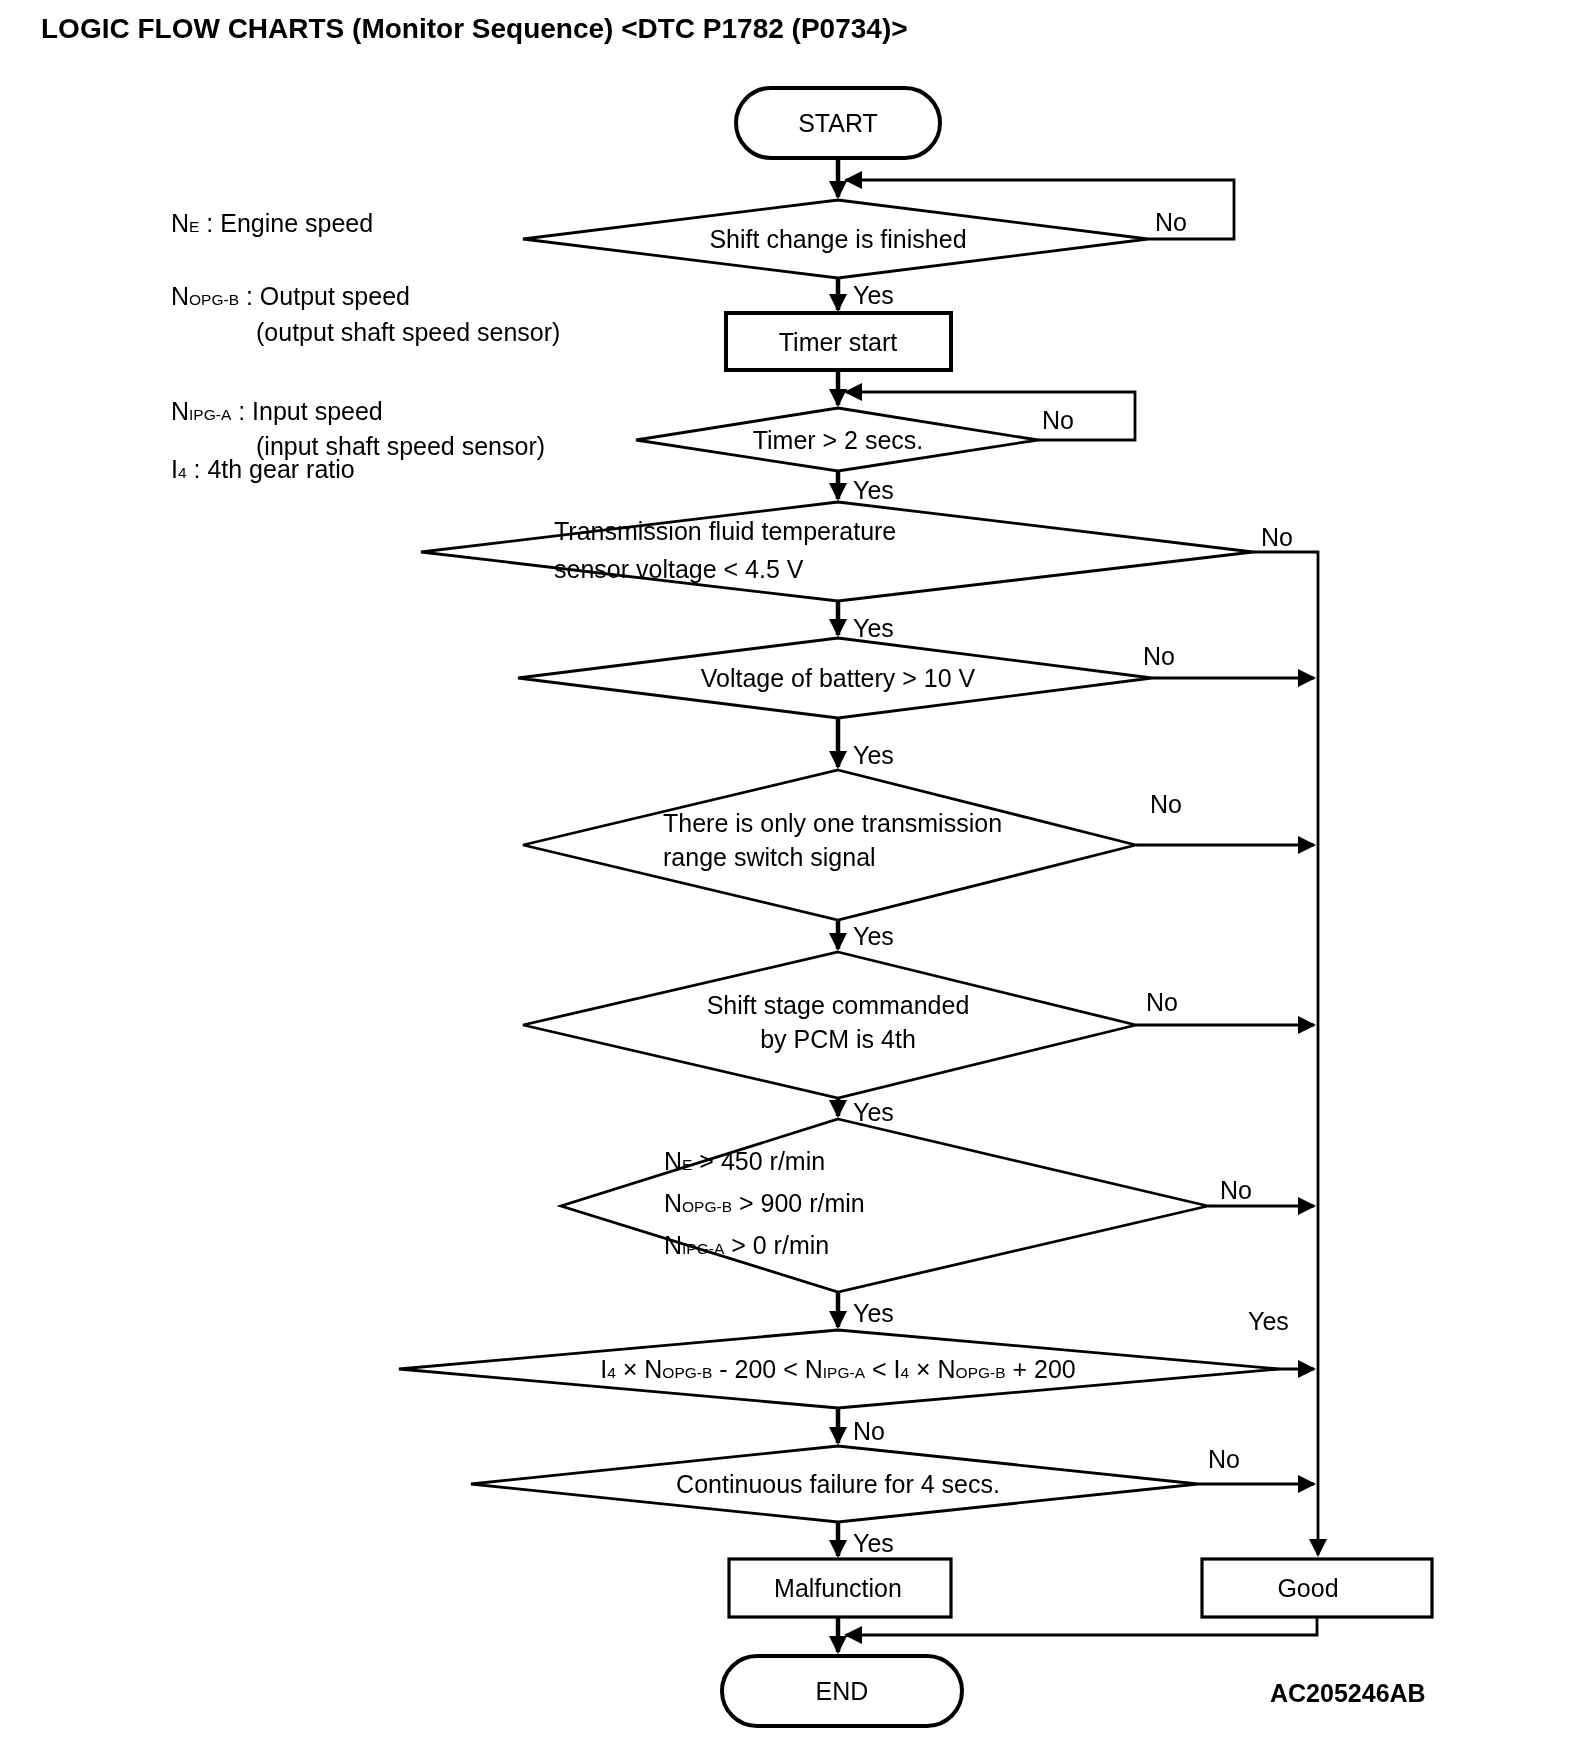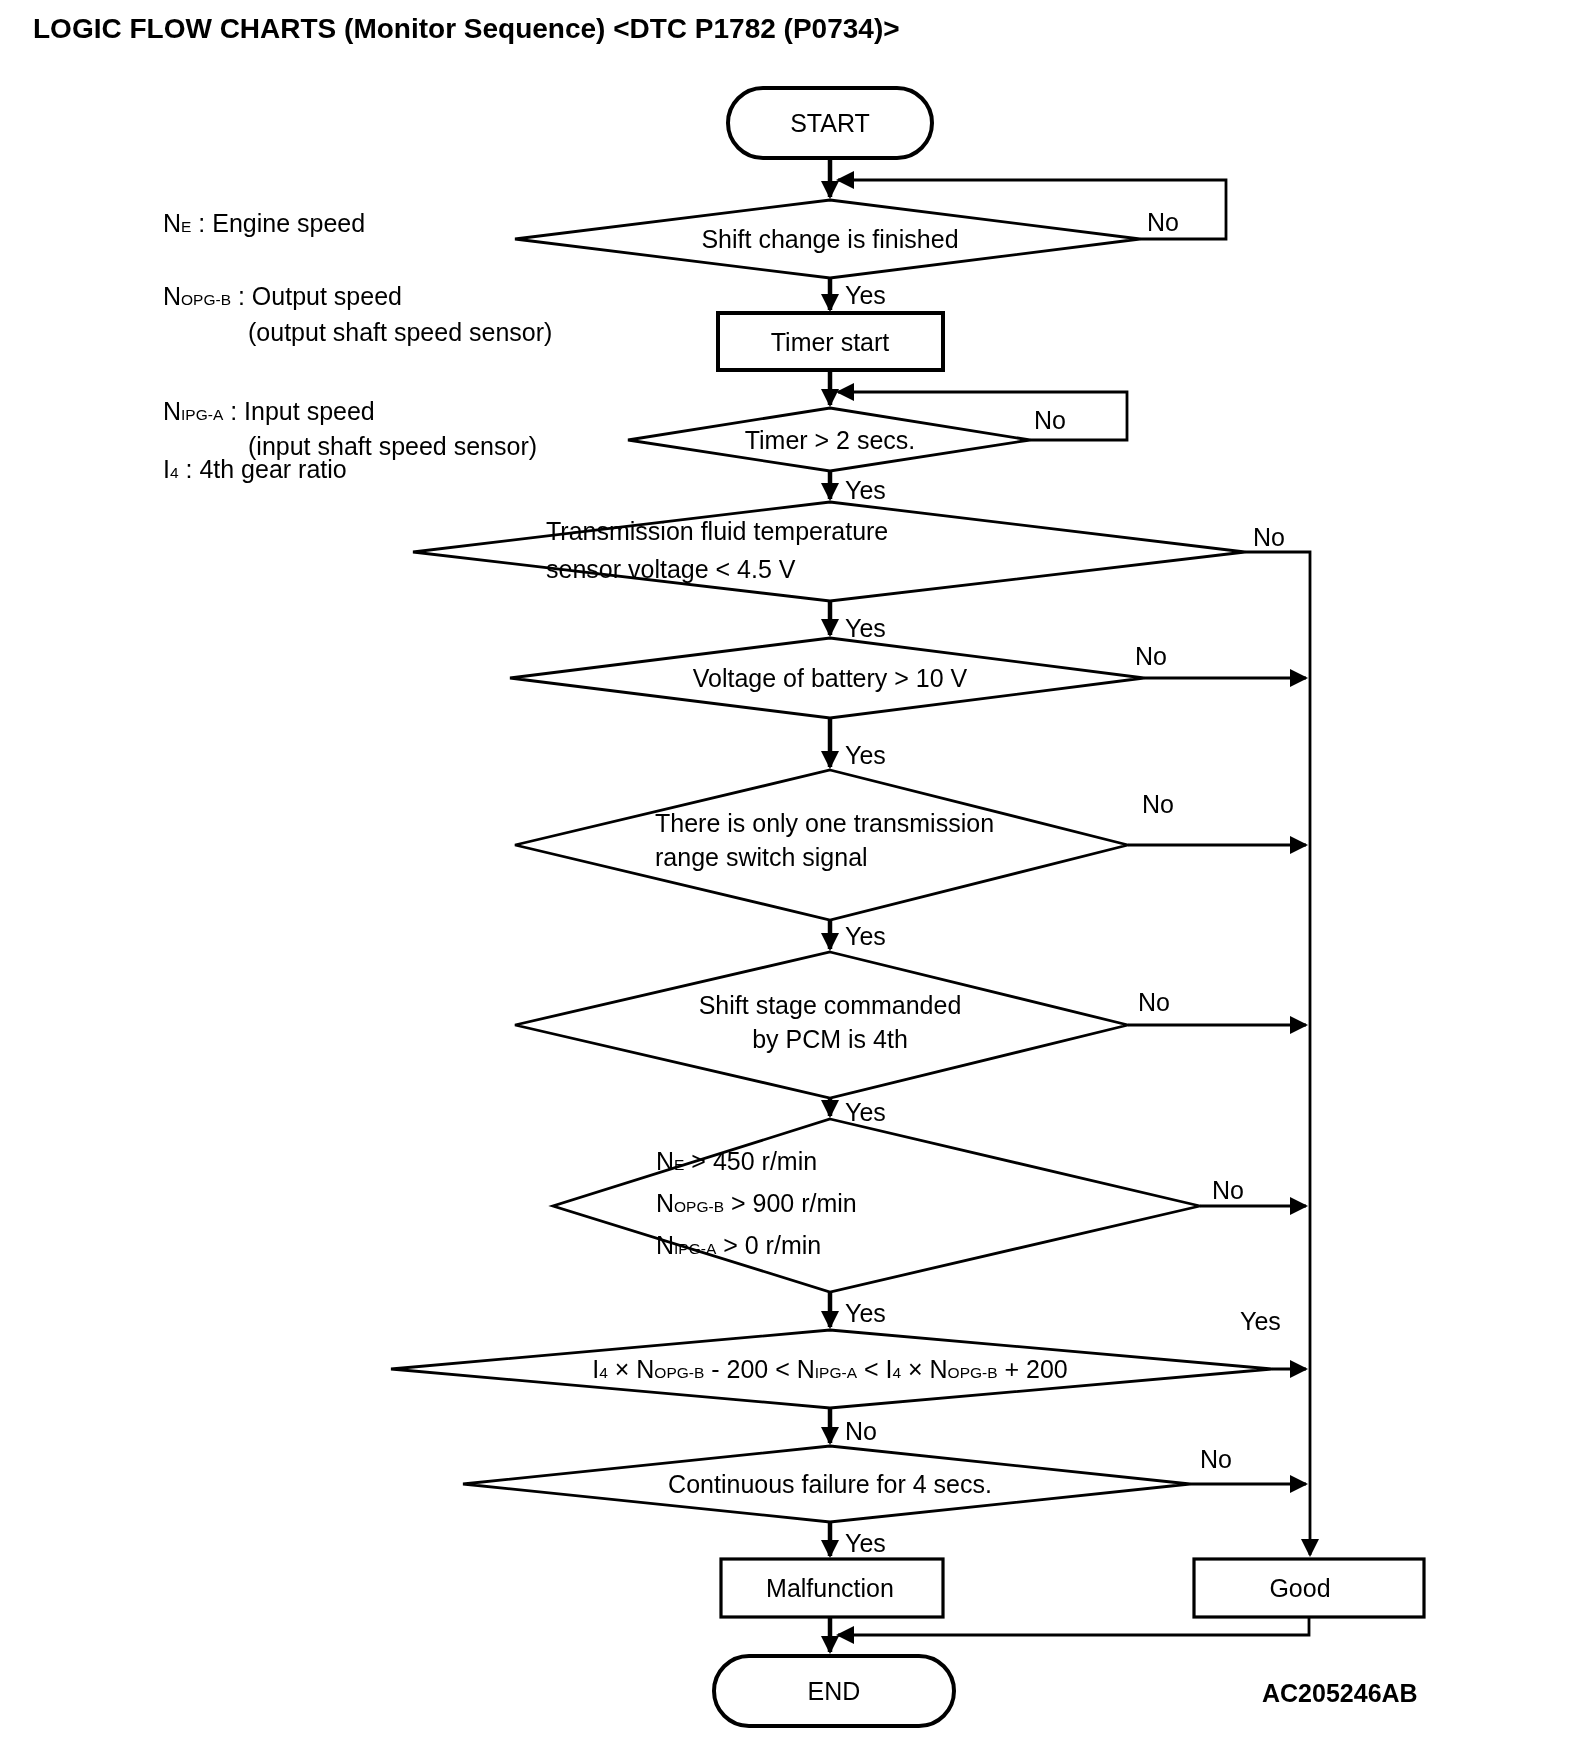--- a/index.html
+++ b/index.html
@@ -5,20 +5,21 @@
   html, body {
     margin: 0;
     padding: 0;
     background: #ffffff;
   }
   .page {
     width: 1356px;
     height: 1758px;
     background: #ffffff;
     position: relative;
+    margin-left: 8px;
   }
   svg text {
     font-family: "Liberation Sans", sans-serif;
     fill: #000000;
   }
   .title-text {
     font-size: 28px;
     font-weight: bold;
   }
   .node-text, .legend-text, .branch-label {

